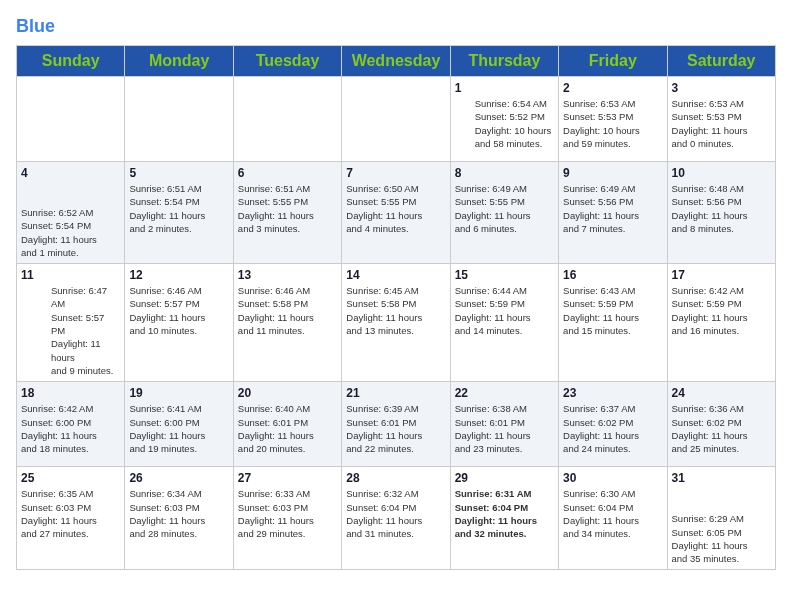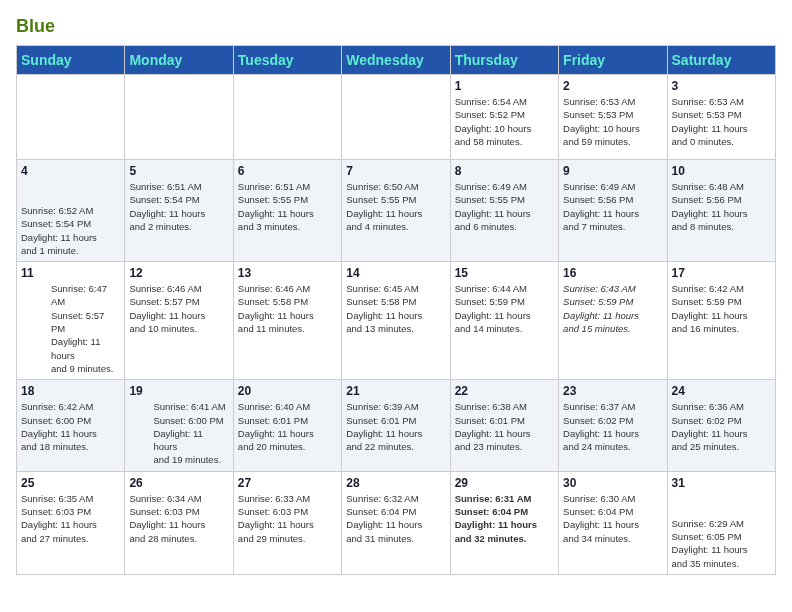--- a/index.html
+++ b/index.html
@@ -21,46 +21,46 @@
       align-items: center;
     }
     .logo-text-general {
       font-size: 18px;
       font-weight: bold;
       color: #1a1a2e;
     }
     .logo-text-blue {
       font-size: 18px;
       font-weight: bold;
-      color: #4d7c0f;
+      color: #3b82f6;
     }
     .title-area {
       text-align: right;
     }
     .month-year {
       font-size: 36px;
       font-weight: bold;
       color: #1a1a2e;
     }
     .location {
       font-size: 15px;
       color: #333;
     }
     table {
       width: 100%;
       border-collapse: collapse;
       table-layout: fixed;
     }
     thead th {
       background-color: #2255aa;
-      color: #5eead4;
-      font-size: 14px;
+      color: #84cc16;
+      font-size: 16px;
       font-weight: bold;
       padding: 6px 4px;
-      text-align: left;
+      text-align: center;
       border: 1px solid #ccc;
     }
     tbody td {
       vertical-align: top;
       border: 1px solid #ccc;
       padding: 4px;
       font-size: 10px;
       color: #333;
       height: 85px;
     }
@@ -114,21 +114,21 @@
       </tr>
   </thead>
   <tbody id="calendar-body">
   <tr>
         <td class="empty-cell"></td>
         <td class="empty-cell"></td>
         <td class="empty-cell"></td>
         <td class="empty-cell"></td>
         <td>
           <span class="day-num">1</span>
-          <div class="day-info" style="white-space: pre-line;">Sunrise: 6:54 AM
+          <div class="day-info" style="white-space: pre-line; margin-left: 20px;">Sunrise: 6:54 AM
 Sunset: 5:52 PM
 Daylight: 10 hours
 and 58 minutes.</div>
         </td>
         <td>
           <span class="day-num">2</span>
           <div class="day-info" style="white-space: pre-line;">Sunrise: 6:53 AM
 Sunset: 5:53 PM
 Daylight: 10 hours
 and 59 minutes.</div>
@@ -223,21 +223,21 @@
         </td>
         <td>
           <span class="day-num">15</span>
           <div class="day-info" style="white-space: pre-line;">Sunrise: 6:44 AM
 Sunset: 5:59 PM
 Daylight: 11 hours
 and 14 minutes.</div>
         </td>
         <td>
           <span class="day-num">16</span>
-          <div class="day-info" style="white-space: pre-line; font-style: italic;">Sunrise: 6:43 AM
+          <div class="day-info" style="white-space: pre-line;">Sunrise: 6:43 AM
 Sunset: 5:59 PM
 Daylight: 11 hours
 and 15 minutes.</div>
         </td>
         <td>
           <span class="day-num">17</span>
           <div class="day-info" style="white-space: pre-line;">Sunrise: 6:42 AM
 Sunset: 5:59 PM
 Daylight: 11 hours
 and 16 minutes.</div>
@@ -246,21 +246,21 @@
       <tr>
         <td>
           <span class="day-num">18</span>
           <div class="day-info" style="white-space: pre-line;">Sunrise: 6:42 AM
 Sunset: 6:00 PM
 Daylight: 11 hours
 and 18 minutes.</div>
         </td>
         <td>
           <span class="day-num">19</span>
-          <div class="day-info" style="white-space: pre-line; margin-left: 24px;">Sunrise: 6:41 AM
+          <div class="day-info" style="white-space: pre-line;">Sunrise: 6:41 AM
 Sunset: 6:00 PM
 Daylight: 11 hours
 and 19 minutes.</div>
         </td>
         <td>
           <span class="day-num">20</span>
           <div class="day-info" style="white-space: pre-line;">Sunrise: 6:40 AM
 Sunset: 6:01 PM
 Daylight: 11 hours
 and 20 minutes.</div>

